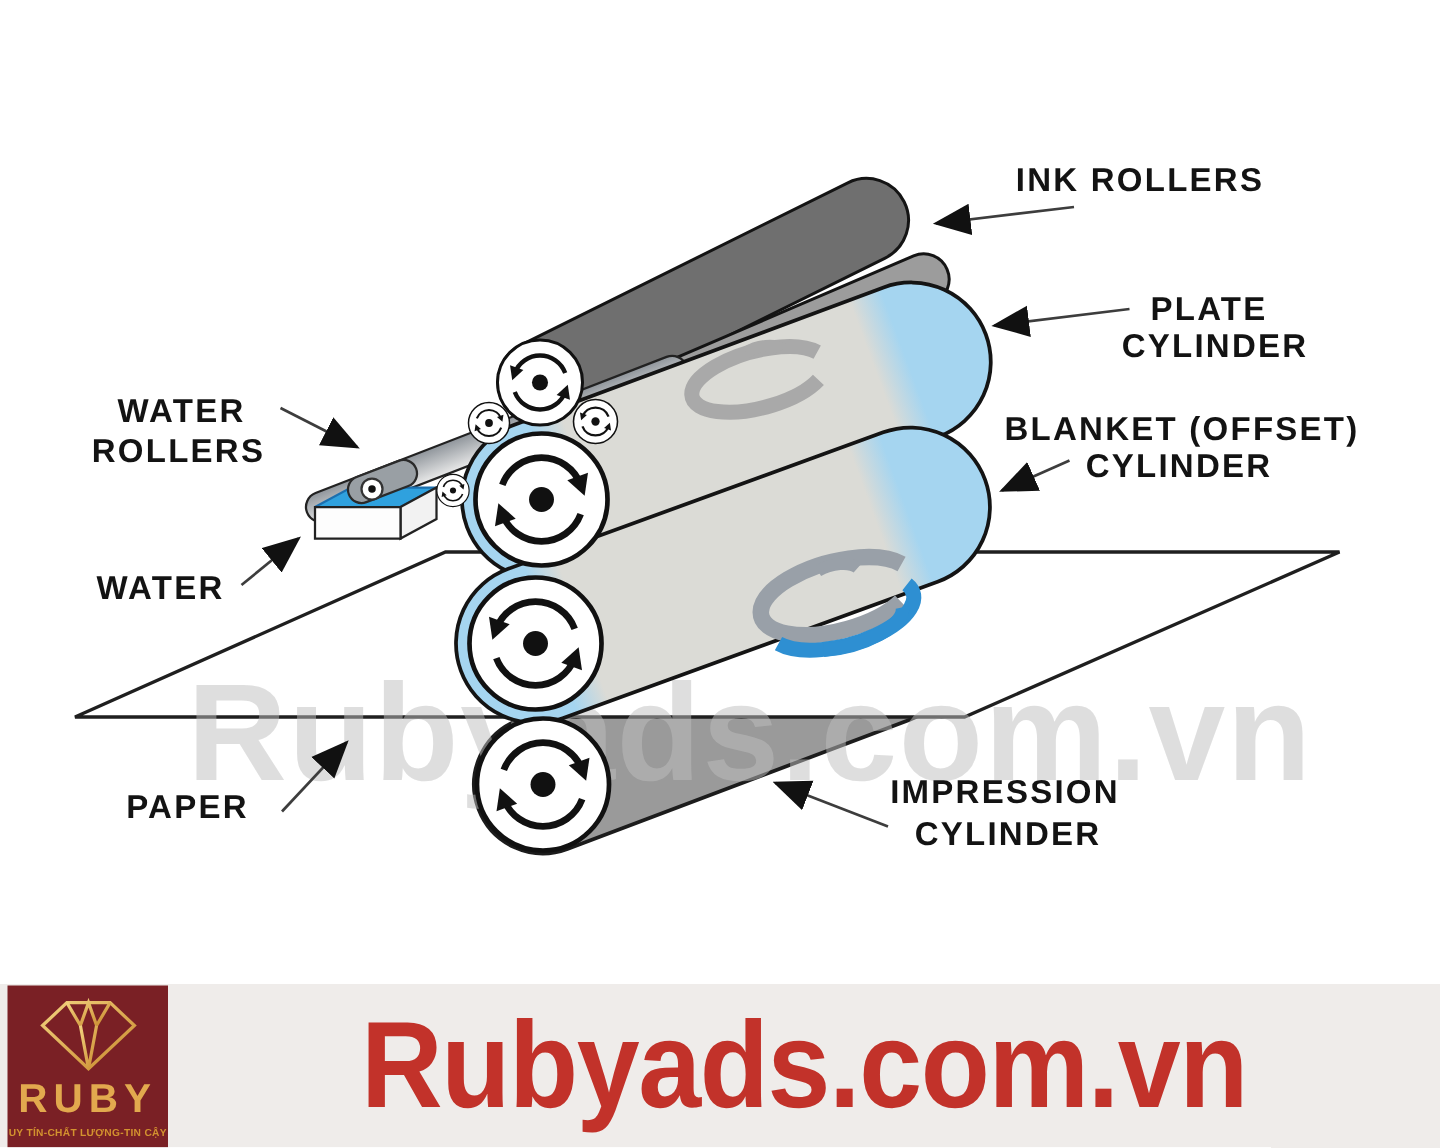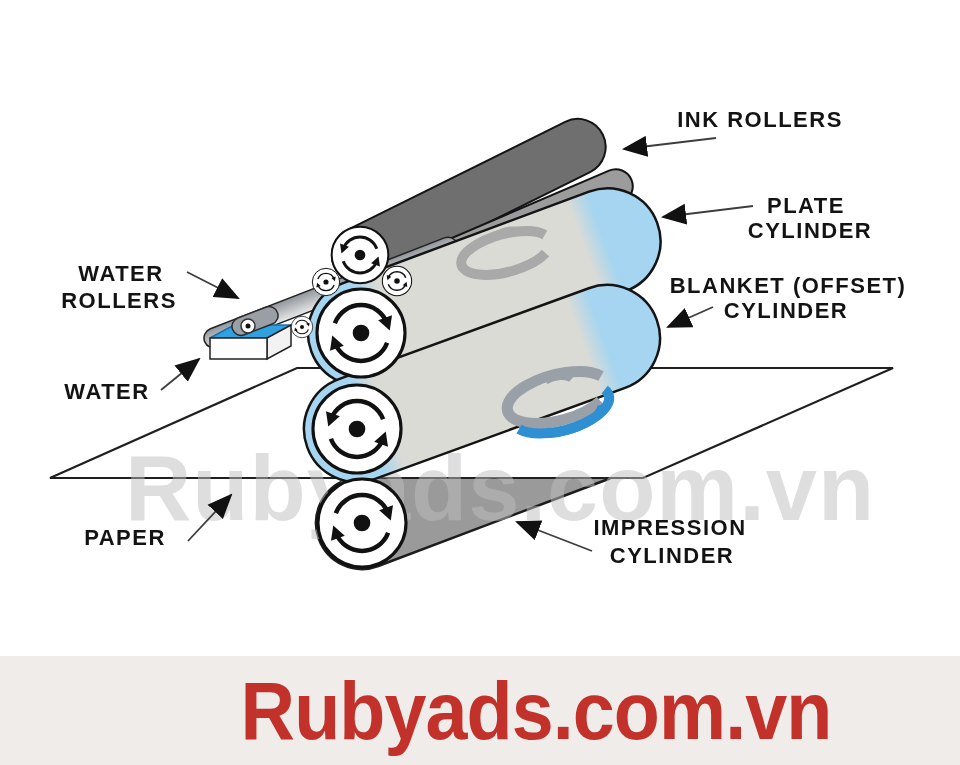--- a/index.html
+++ b/index.html
@@ -139,16 +139,34 @@
     <text class="dlabel" x="121" y="281" text-anchor="middle">WATER</text>
     <text class="dlabel" x="119" y="308" text-anchor="middle">ROLLERS</text>
     <text class="dlabel" x="107" y="399" text-anchor="middle">WATER</text>
     <text class="dlabel" x="125" y="545" text-anchor="middle">PAPER</text>
     <text class="dlabel" x="670" y="535" text-anchor="middle">IMPRESSION</text>
     <text class="dlabel" x="672" y="563" text-anchor="middle">CYLINDER</text>
   </g>
 </svg>
 
 <div id="footer">
+  <div id="logo">
+    <svg width="90" height="56" viewBox="0 0 100 62" style="margin-top:5px;">
+      <defs>
+        <linearGradient id="goldg" x1="0" y1="0" x2="1" y2="1">
+          <stop offset="0" stop-color="#F2D27E"></stop>
+          <stop offset="1" stop-color="#C8872B"></stop>
+        </linearGradient>
+      </defs>
+      <g fill="none" stroke="url(#goldg)" stroke-width="2.4">
+        <path d="M16,24 L34,7 L66,7 L84,24 L50,56 Z"></path>
+        <path d="M16,24 H84"></path>
+        <path d="M34,7 L44,24 M66,7 L56,24 M44,24 L50,7 L56,24"></path>
+        <path d="M44,24 L50,56 M56,24 L50,56"></path>
+      </g>
+    </svg>
+    <div class="brand">RUBY</div>
+    <div class="tagline">UY TÍN-CHẤT LƯỢNG-TIN CẬY</div>
+  </div>
   <div id="website">Rubyads.com.vn</div>
 </div>
 
 </div>
 
 </body></html>

